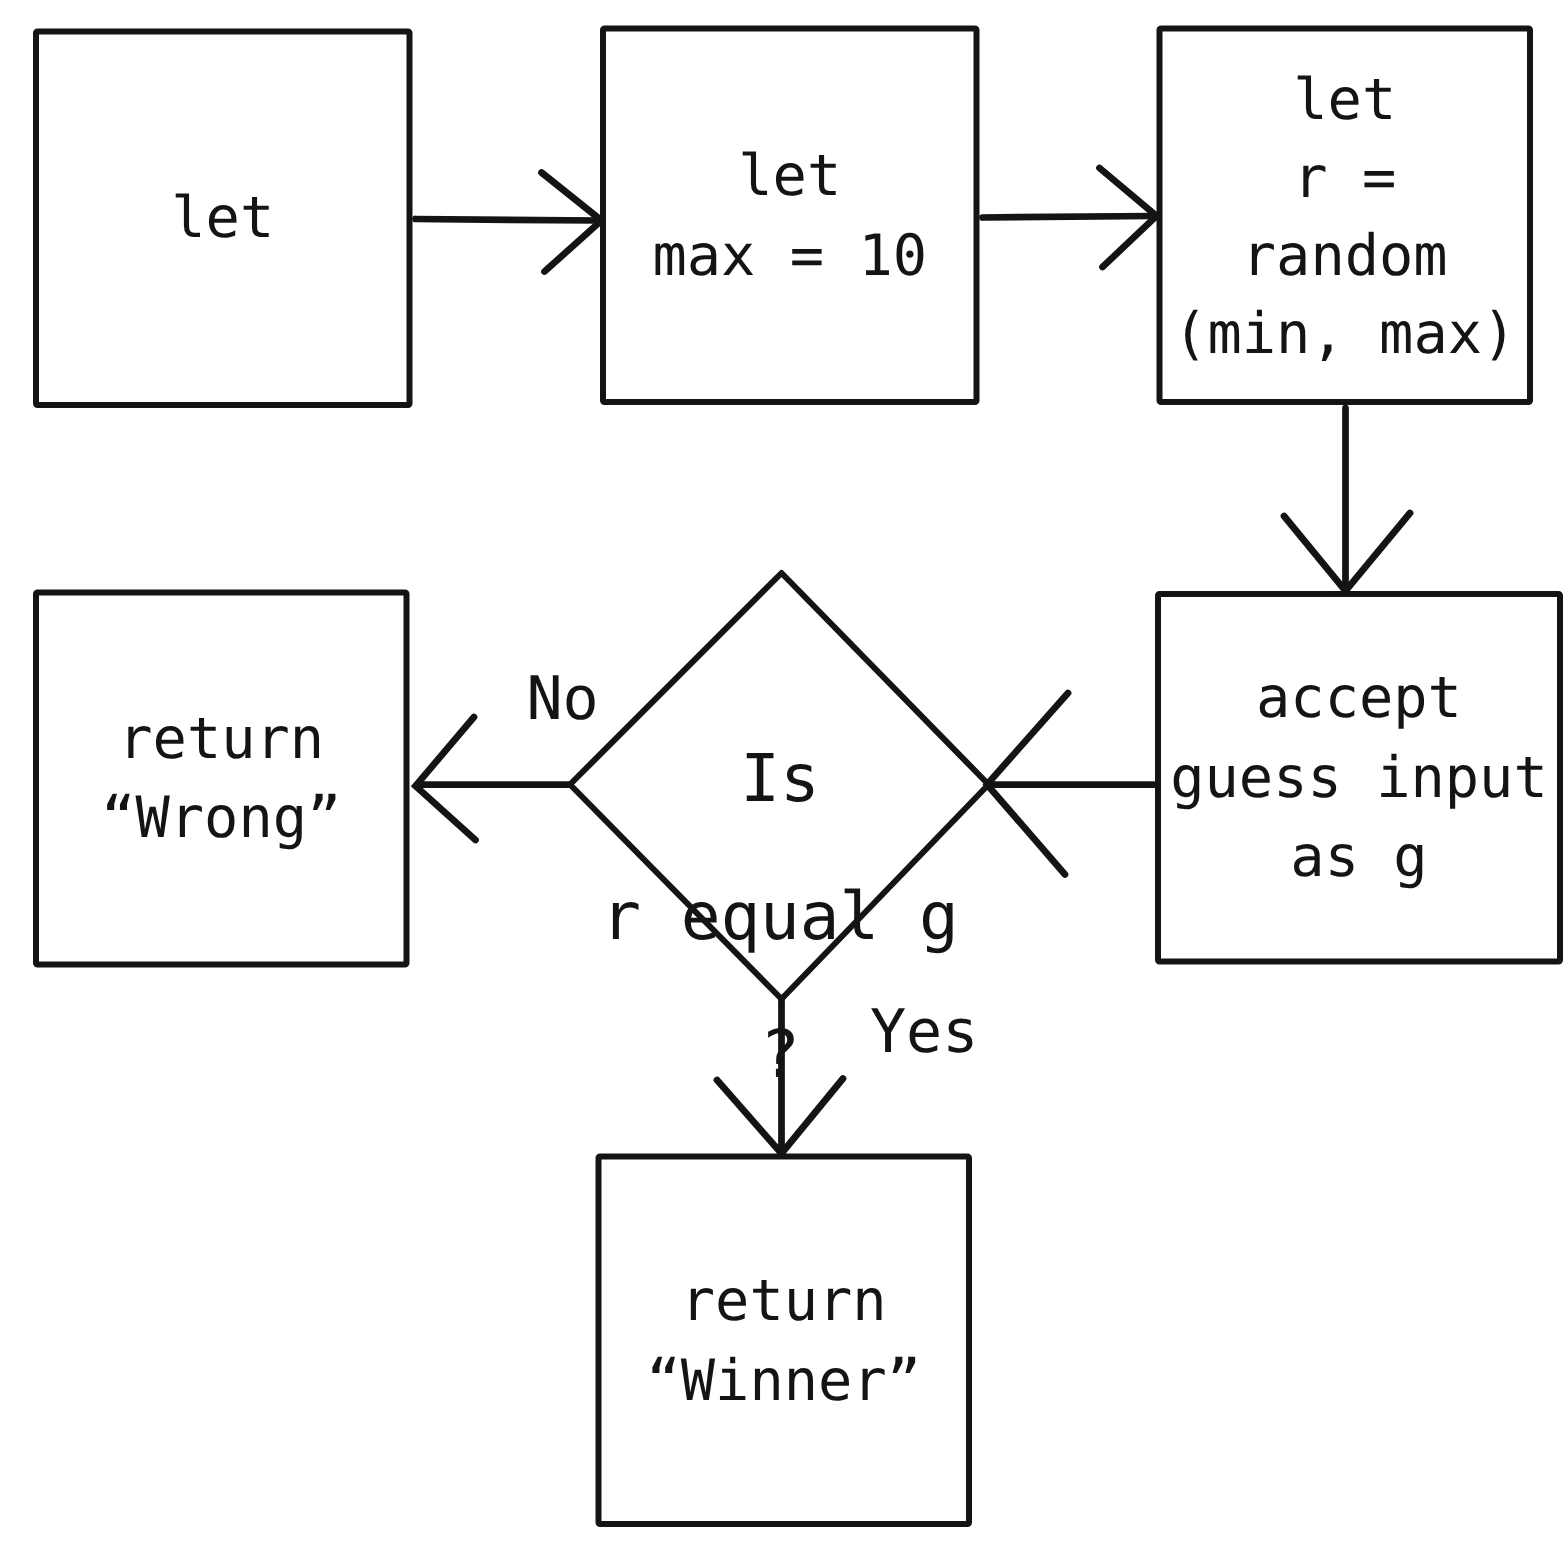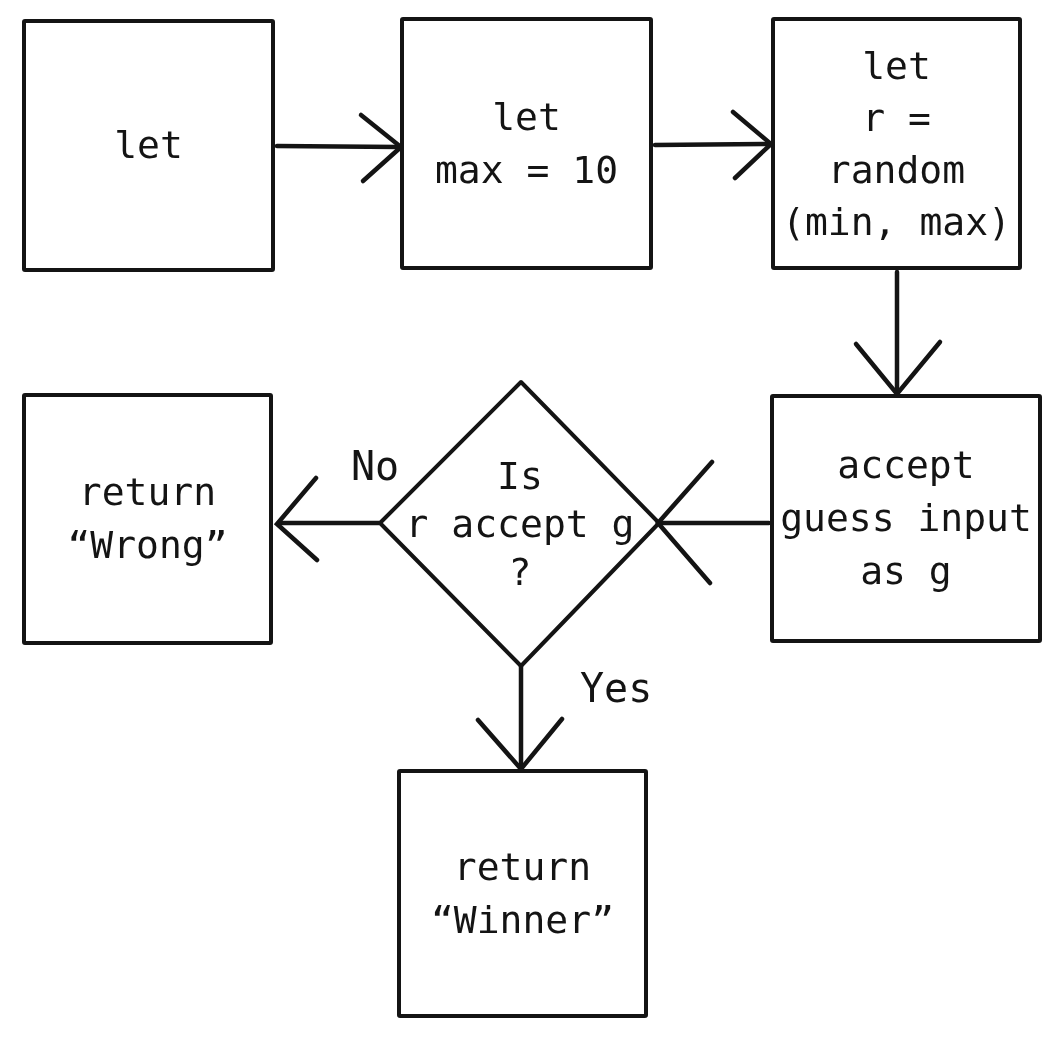--- a/index.html
+++ b/index.html
@@ -12,21 +12,21 @@
     position:absolute;box-sizing:border-box;background:#ffffff;
     border:4px solid #141414;border-radius:3px;
     display:flex;flex-direction:column;justify-content:center;align-items:center;
     text-align:center;z-index:2;
   }
   .nl{font-size:38px;line-height:53px;white-space:pre;}
   .diamond-text{
     position:absolute;display:flex;flex-direction:column;align-items:center;
     text-align:center;z-index:3;
   }
-  .diamond-text .nl{font-size:38px;line-height:48px;}
+  .diamond-text .nl{font-size:44px;line-height:48px;margin-top:44px;}
   .edge-label{position:absolute;font-size:40px;line-height:40px;z-index:3;}
   svg line, svg polyline, svg polygon{stroke:#141414;}
 </style>
 </head>
 <body>
 
 <div class="stage">
 
   <svg class="layer" width="1042" height="1038" viewBox="0 0 1042 1038">
 
@@ -78,20 +78,20 @@
     <div class="nl">“Wrong”</div>
   </div>
 
   <div class="box" style="left:397px;top:769px;width:251px;height:249px">
     <div class="nl">return</div>
     <div class="nl">“Winner”</div>
   </div>
 
   <div class="diamond-text" style="left:390px;top:452px;width:260px">
     <div class="nl">Is</div>
-    <div class="nl">r accept g</div>
+    <div class="nl">r equal g</div>
     <div class="nl">?</div>
   </div>
 
   <div class="edge-label" style="left:351px;top:446px">No</div>
   <div class="edge-label" style="left:580px;top:668px">Yes</div>
 
 </div>
 
 </body></html>

